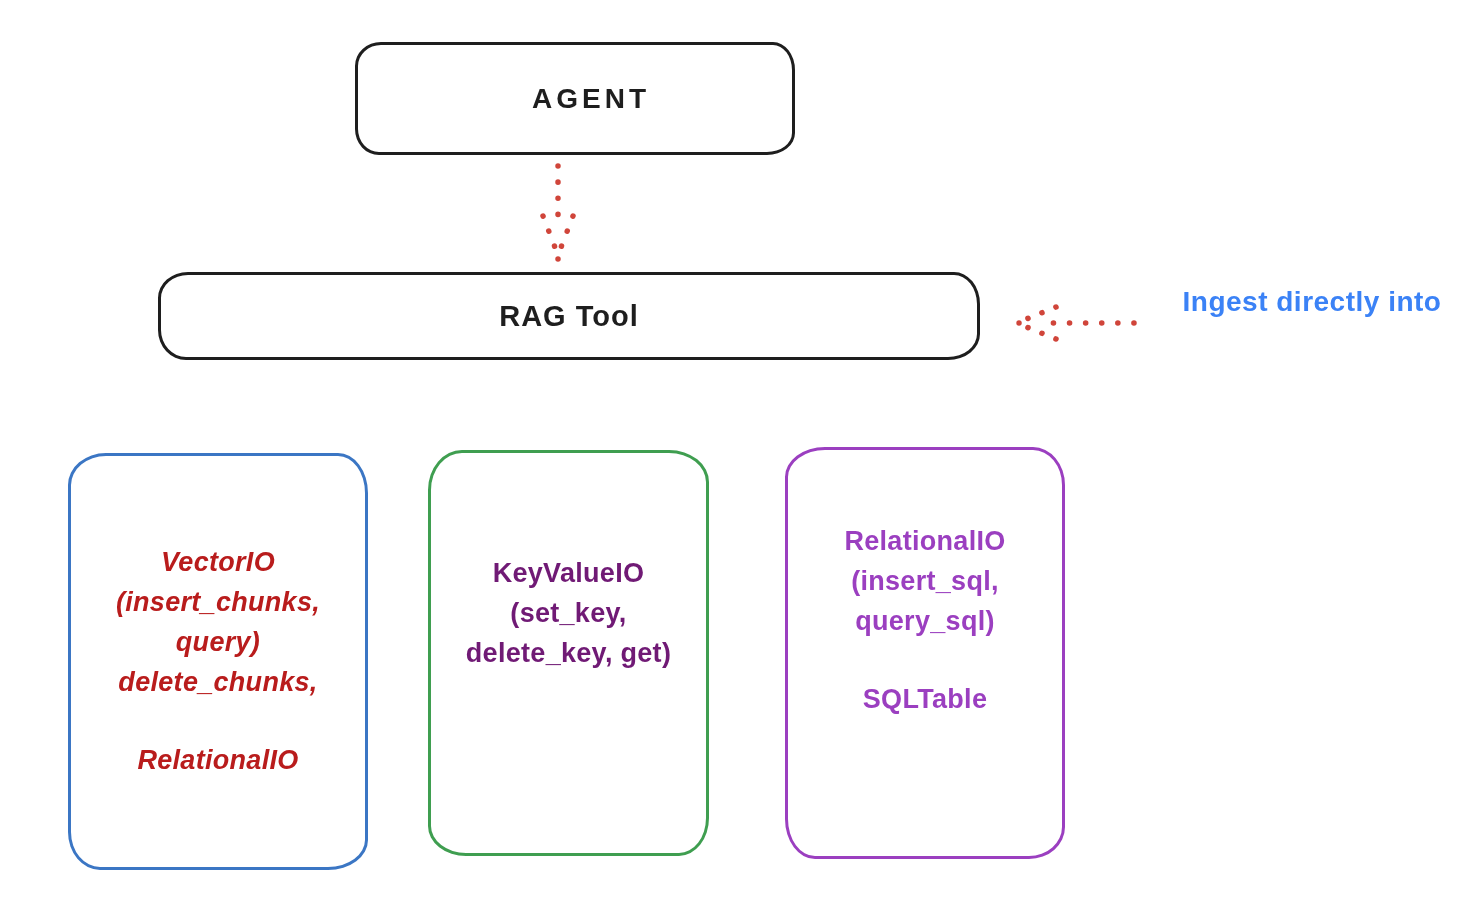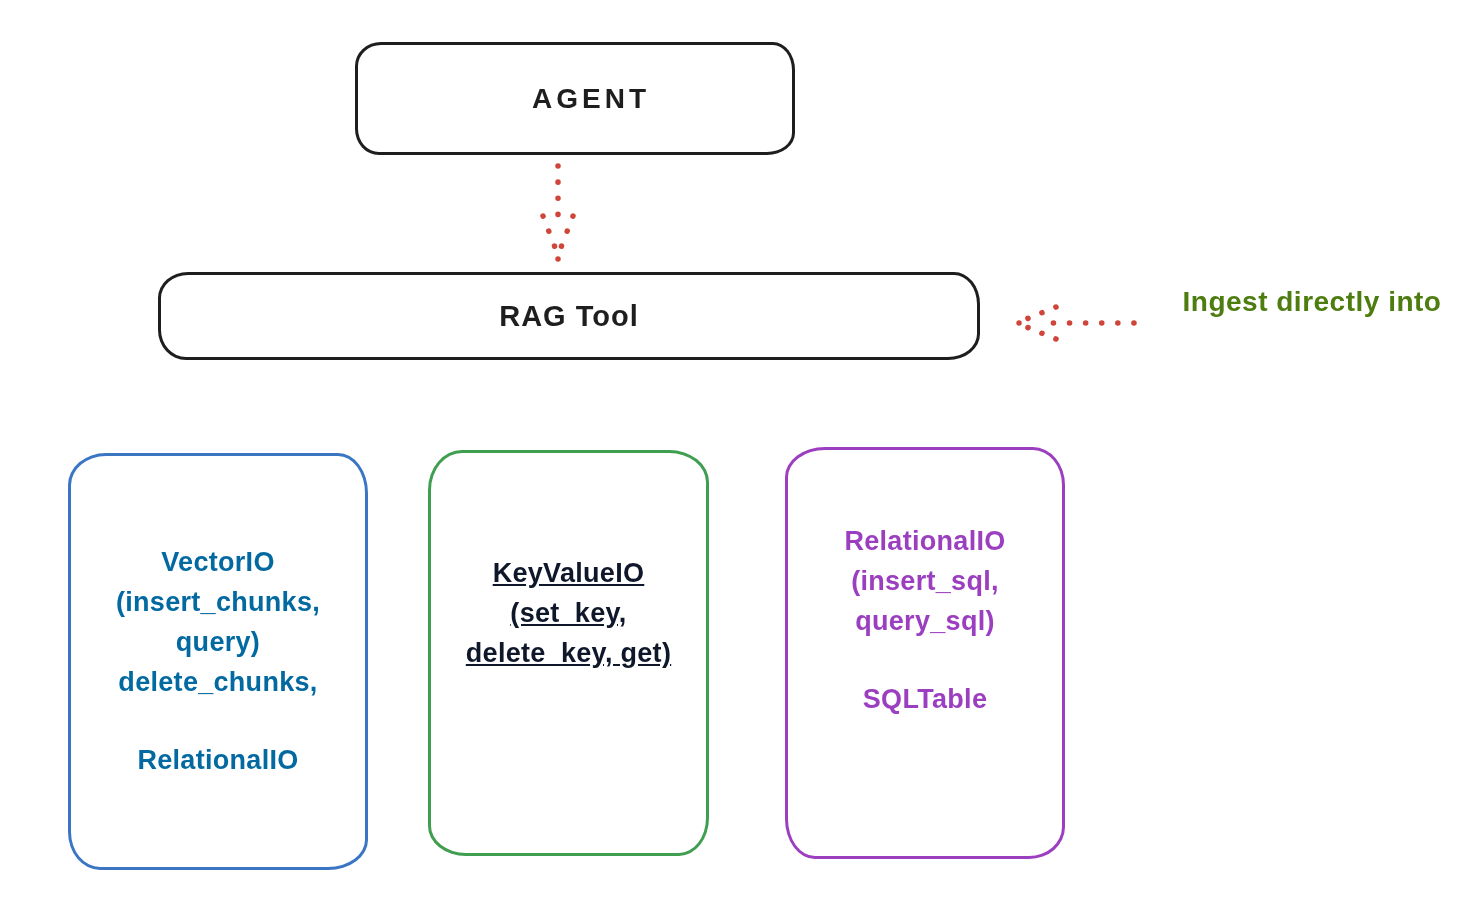--- a/index.html
+++ b/index.html
@@ -97,36 +97,36 @@
 
   <svg class="arrow-svg" style="left:1010px; top:298px;" width="132" height="52" viewBox="0 0 132 52">
     <g fill="none" stroke-width="5.5" stroke-linecap="round">
       <path d="M124 25 L34 25" stroke-dasharray="0.1 16" stroke="#d0453a"></path>
       <path d="M46 9  L14 22" stroke-dasharray="0.1 15" stroke="#d0453a"></path>
       <path d="M46 41 L14 28" stroke-dasharray="0.1 15" stroke="#d0453a"></path>
       <path d="M9 25 L9 25" stroke-dasharray="0.1 16" stroke="#d0453a"></path>
     </g>
   </svg>
 
-  <div class="annotation" style="color: #4d7c0f;">
+  <div class="annotation" style="color: #3b82f6;">
     <span class="line">Ingest directly into</span>
   </div>
 
   <div class="node store-box vector-box" style="border-color: rgb(59, 118, 196);">
-    <div style="color: #0369a1;">
+    <div style="color: #b91c1c; font-style: italic;">
       <span class="line">VectorIO</span>
       <span class="line">(insert_chunks,</span>
       <span class="line">query)</span>
       <span class="line">delete_chunks,</span>
       <span class="line index-label">RelationalIO</span>
     </div>
   </div>
 
   <div class="node store-box keyvalue-box" style="border-color: rgb(63, 158, 80);">
-    <div style="color: #0f172a; text-decoration: underline;">
+    <div style="color: #701a75;">
       <span class="line">KeyValueIO</span>
       <span class="line">(set_key,</span>
       <span class="line">delete_key, get)</span>
     </div>
   </div>
 
   <div class="node store-box relational-box" style="border-color: rgb(155, 63, 192);">
     <div style="color: rgb(155, 63, 192);">
       <span class="line">RelationalIO</span>
       <span class="line">(insert_sql,</span>

